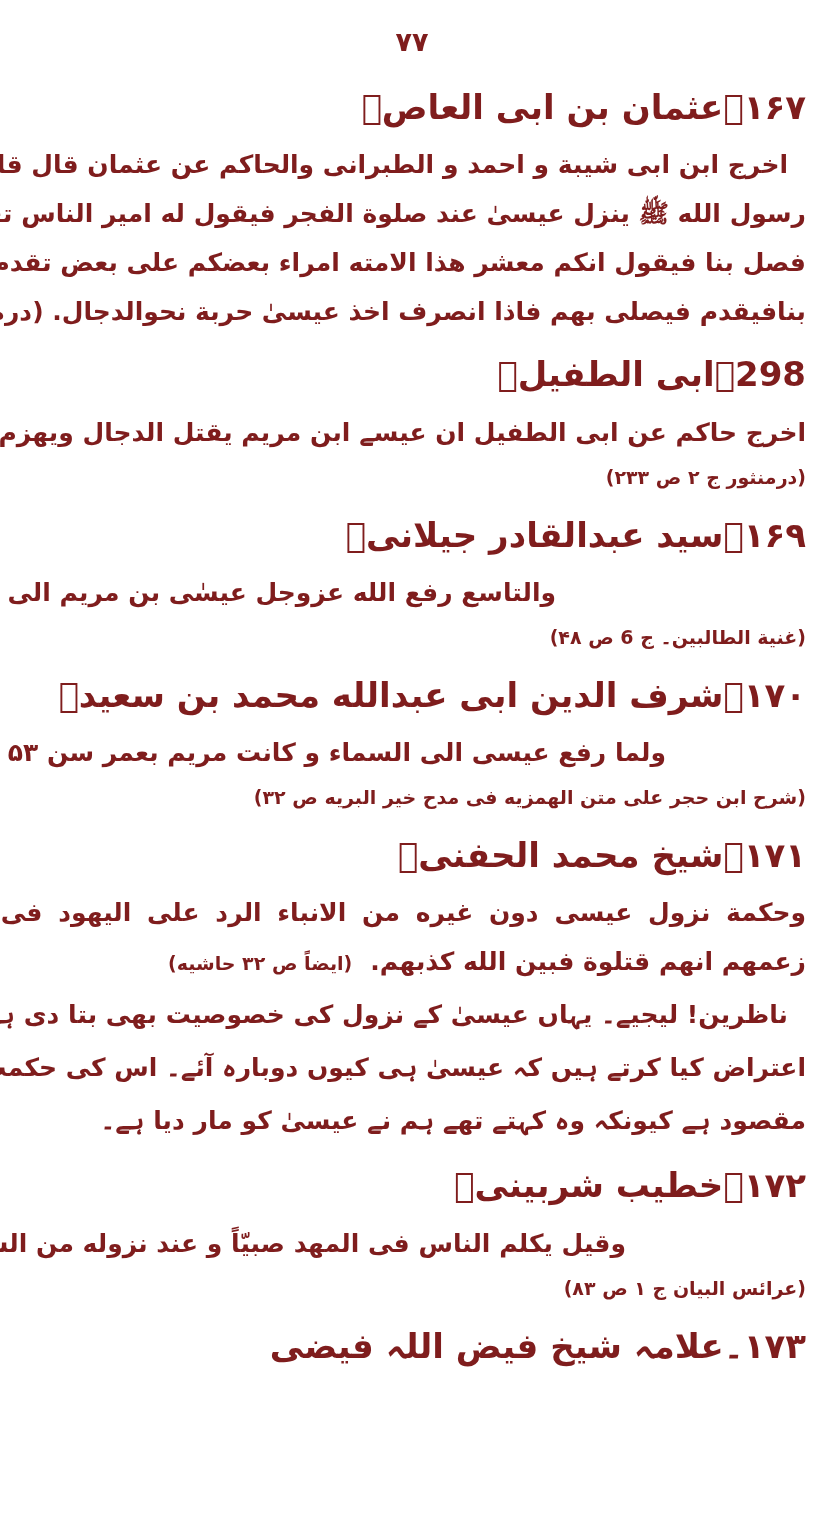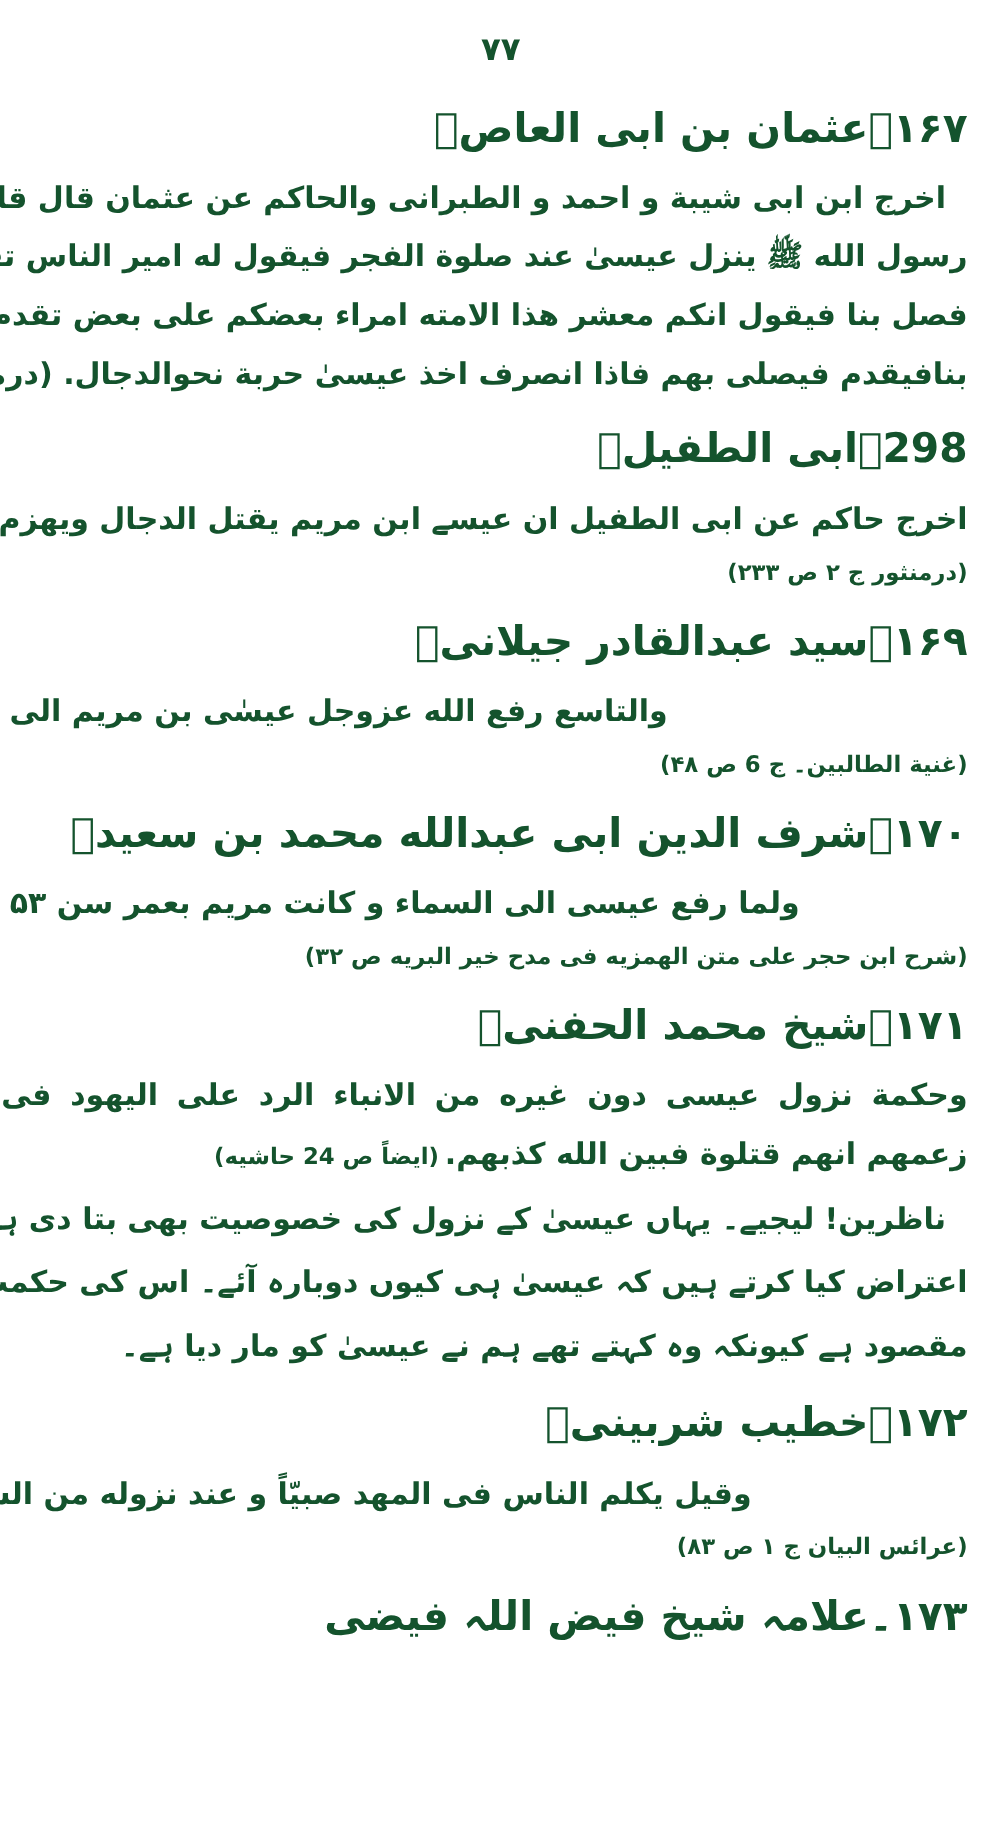--- a/index.html
+++ b/index.html
@@ -1,21 +1,21 @@
 <!DOCTYPE html>
 <html lang="ur" dir="rtl"><head>
 <meta charset="utf-8">
 <style>
   html,body{margin:0;padding:0;background:#e8e8e8;}
   .page{
     width:840px;height:1540px;box-sizing:border-box;
-    margin:0 auto;background:#ffffff;color:#14532d;
+    margin:0 auto;background:#ffffff;color:#7f1d1d;
     font-family:"DejaVu Sans",sans-serif;
     direction:rtl;overflow:hidden;
-    padding:22px 34px 0 28px;
+    padding:22px 34px 0 18px;
   }
   .page-number{
     text-align:center;font-size:27px;font-weight:700;
     margin:4px 0 26px;letter-spacing:2px;
   }
   .heading{
     font-size:34px;font-weight:700;text-align:right;
     line-height:1.45;margin:14px 0 8px;white-space:nowrap;
   }
   .line{
@@ -72,21 +72,21 @@
     <div class="heading">۱۷۰۔شرف الدین ابی عبدالله محمد بن سعیدؒ</div>
     <div class="line indent-md">ولما رفع عیسی الی السماء و کانت مریم بعمر سن ۵۳ .</div>
     <div class="ref inset">(شرح ابن حجر علی متن الهمزیه فی مدح خیر البریه ص ۳۲)</div>
   </section>
 
   <section class="sec">
     <div class="heading">۱۷۱۔شیخ محمد الحفنیؒ</div>
     <div class="line wide">وحکمة نزول عیسی دون غیره من الانباء الرد علی الیهود فی</div>
     <div class="line split">
       <span>زعمهم انهم قتلوة فبین الله کذبهم.</span>
-      <span class="ref-inline">(ایضاً ص 24 حاشیه)</span>
+      <span class="ref-inline">(ایضاً ص ۳۲ حاشیه)</span>
     </div>
     <div class="urdu">
       <div class="line indent-xs">ناظرین! لیجیے۔ یہاں عیسیٰ کے نزول کی خصوصیت بھی بتا دی ہے جو آپ</div>
       <div class="line">اعتراض کیا کرتے ہیں کہ عیسیٰ ہی کیوں دوبارہ آئے۔ اس کی حکمت یہ ہے کہ یہود کا رد</div>
       <div class="line">مقصود ہے کیونکہ وہ کہتے تھے ہم نے عیسیٰ کو مار دیا ہے۔</div>
     </div>
   </section>
 
   <section class="sec">
     <div class="heading">۱۷۲۔خطیب شربینیؒ</div>

